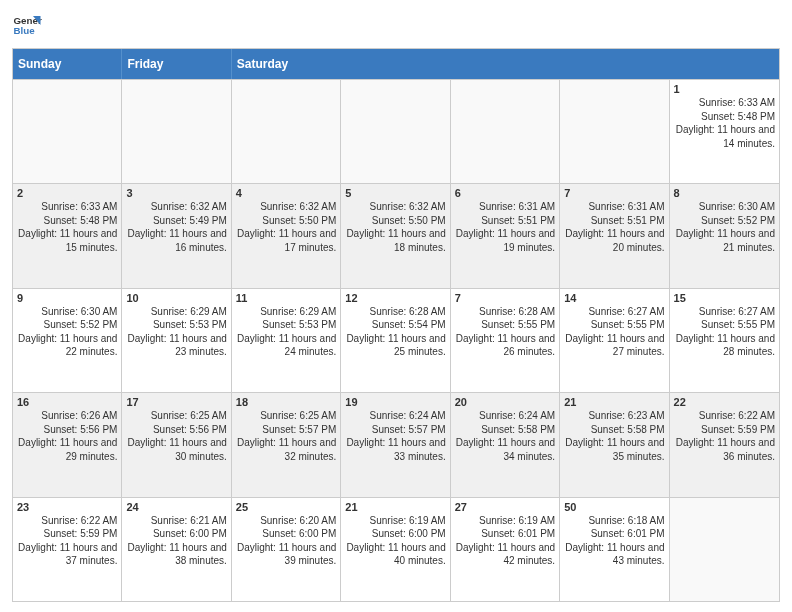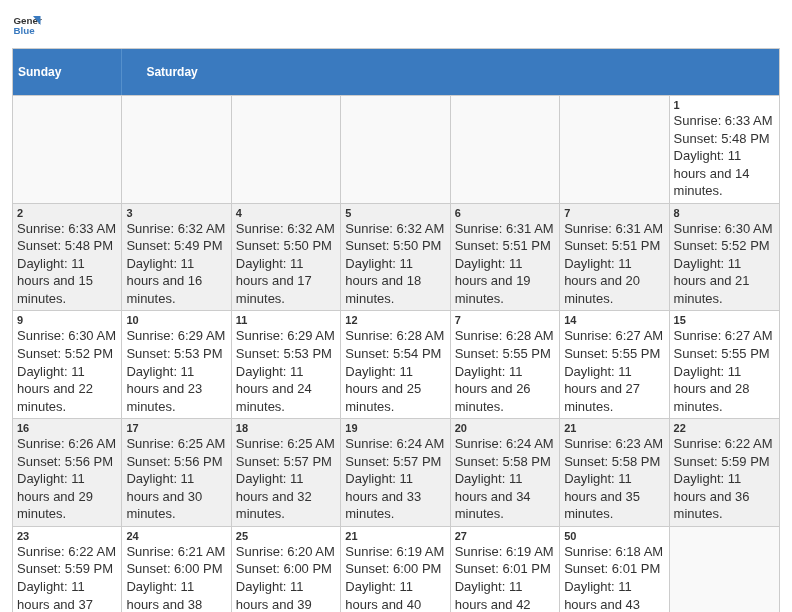--- a/index.html
+++ b/index.html
@@ -54,24 +54,24 @@
     }
     .cal-header {
       display: grid;
       grid-template-columns: repeat(7, 1fr);
       background: #3a7abf;
     }
     .cal-header-cell {
       color: #fff;
       font-size: 12px;
       font-weight: bold;
-      padding: 16px 5px;
+      padding: 8px 5px;
       border-right: 1px solid #5590cc;
     }
-    .cal-header-cell:last-child { border-right: none; margin-left: 19px; }
+    .cal-header-cell:last-child { border-right: none; }
     .cal-body {
       flex: 1;
       display: flex;
       flex-direction: column;
     }
     .cal-row {
       display: grid;
       grid-template-columns: repeat(7, 1fr);
       flex: 1;
       border-top: 1px solid #ccc;
@@ -86,23 +86,24 @@
     }
     .cal-cell:last-child { border-right: none; }
     .cal-cell.empty { background: #f9f9f9; }
     .day-num {
       font-size: 11px;
       font-weight: bold;
       display: block;
       margin-bottom: 1px;
     }
     .day-info {
-      font-size: 13px;
+      font-size: 10px;
       line-height: 1.35;
       color: #333;
+      text-align: right;
     }
     .alt-row .cal-cell {
       background: #f0f0f0;
     }
   </style>
 </head>
 <body>
 
 <div class="container">
   <div class="header">
@@ -119,20 +120,21 @@
     </div>
     <div class="title-block">
       <div class="month-title"></div>
       <div class="subtitle"></div>
     </div>
   </div>
 
   <div class="calendar">
     <div class="cal-header">
     <div class="cal-header-cell">Sunday</div>
+        <div class="cal-header-cell">Friday</div>
         <div class="cal-header-cell">Saturday</div>
       </div>
     <div class="cal-body">
     <div class="cal-row">
           <div class="cal-cell empty"></div>
           <div class="cal-cell empty"></div>
           <div class="cal-cell empty"></div>
           <div class="cal-cell empty"></div>
           <div class="cal-cell empty"></div>
           <div class="cal-cell empty"></div>

